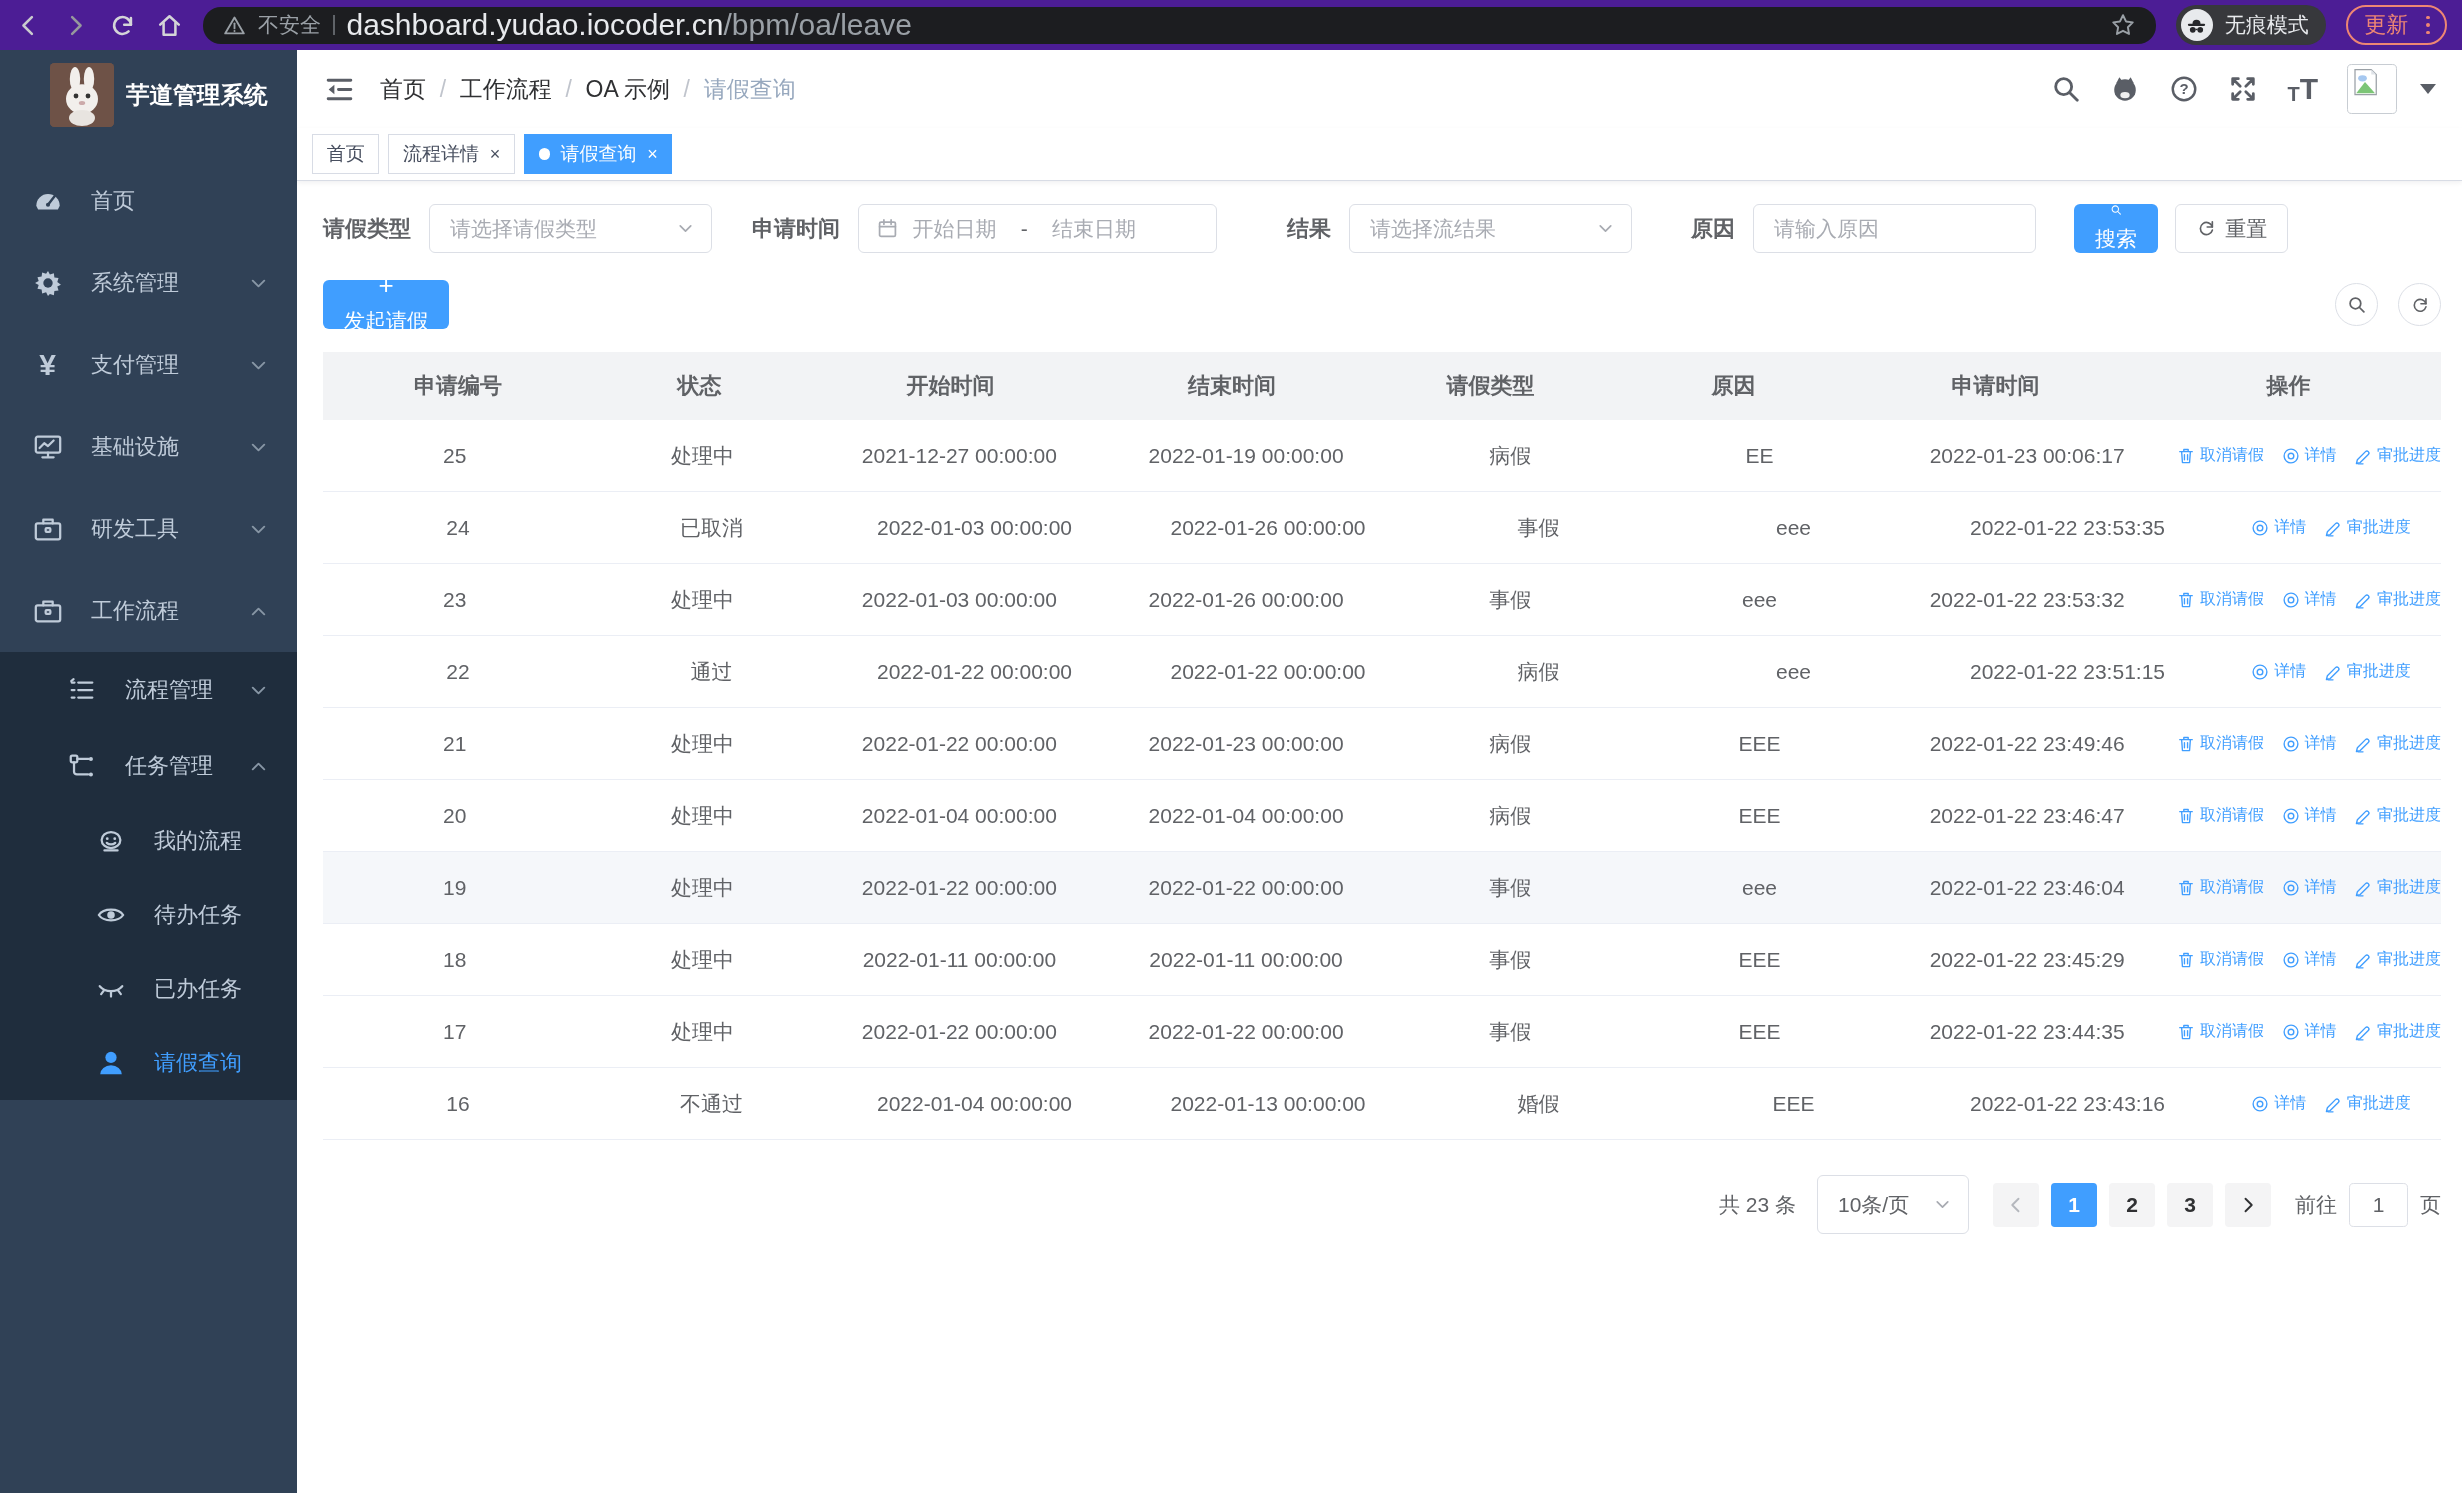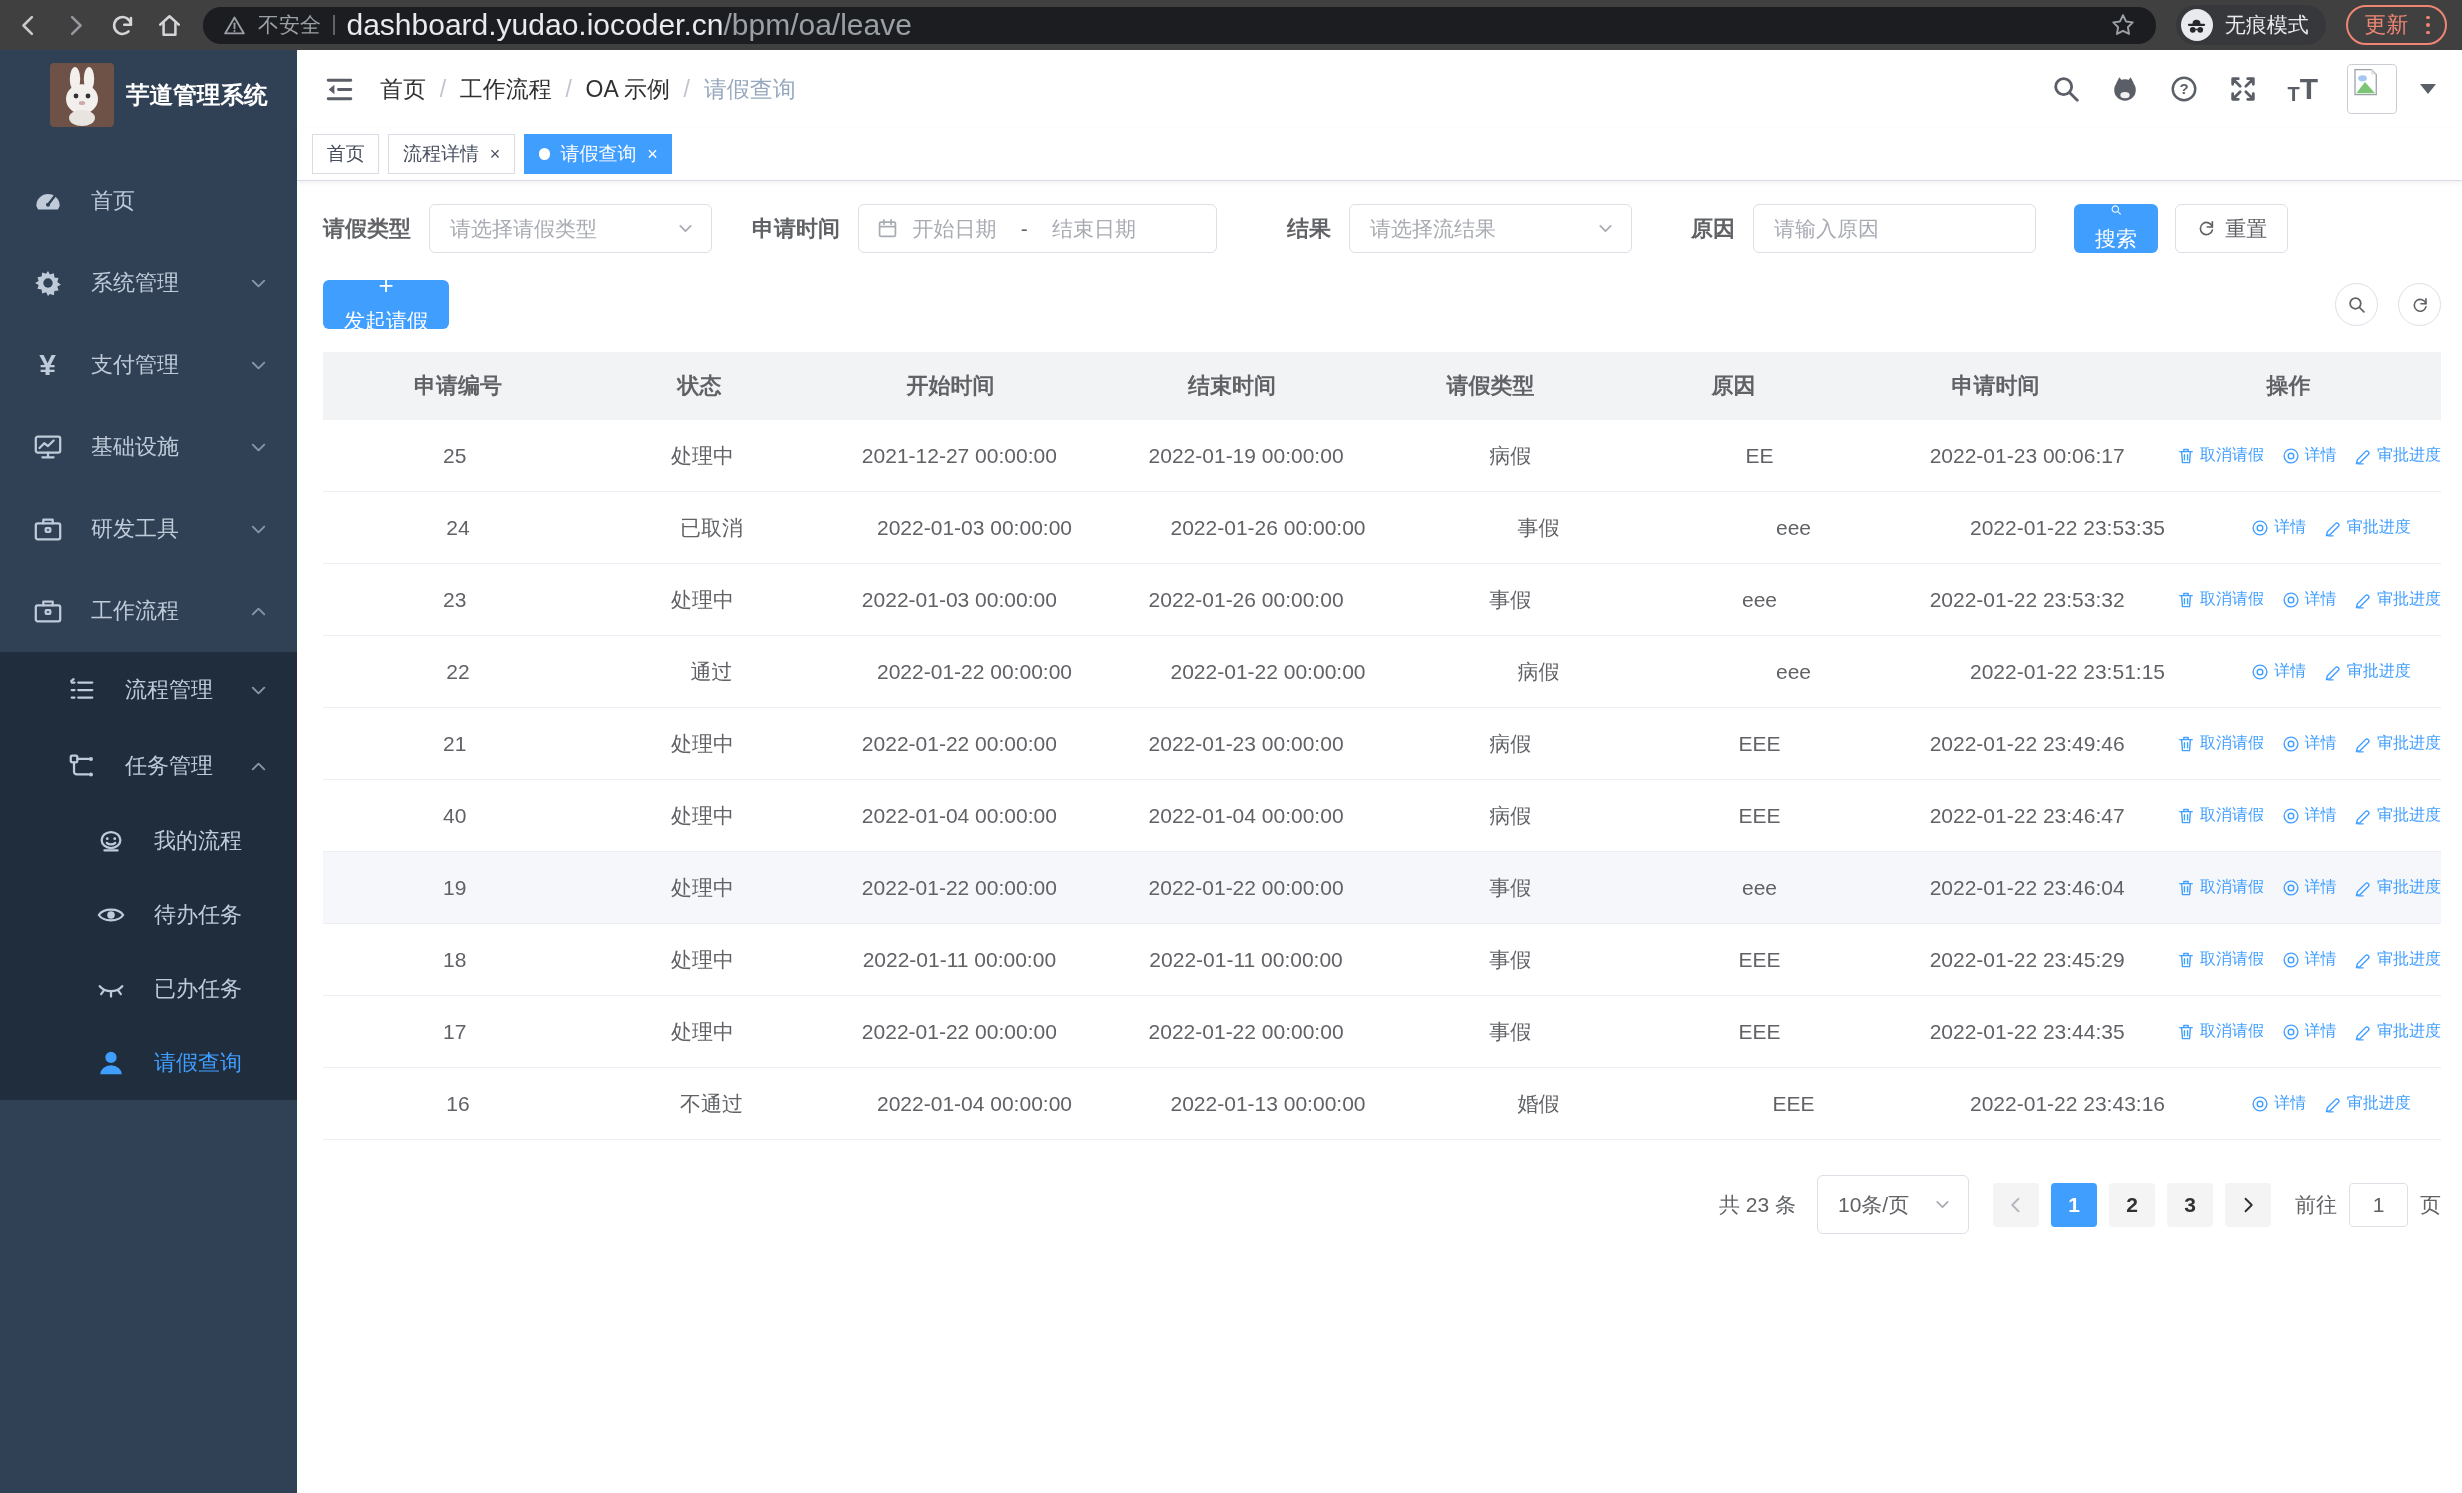--- a/index.html
+++ b/index.html
@@ -1,20 +1,20 @@
 <!DOCTYPE html>
 <html style="font-size:12px"><head>
 <meta charset="utf-8">
 <style>
   * { margin:0; padding:0; box-sizing:border-box; }
   html,body { width:2462px; height:1494px; overflow:hidden; background:#fff;
     font-family:"Liberation Sans","DejaVu Sans",sans-serif; }
 
   
-  .browser { height:50px; background:#404040; display:flex; align-items:center; padding:0 15px; gap:20px; }
+  .browser { height:50px; background:#4c1d95; display:flex; align-items:center; padding:0 15px; gap:20px; }
   .bicon { width:27px; height:27px; flex:0 0 auto; }
   .bicon svg { width:100%; height:100%; }
   .url-pill { flex:1; height:37px; background:#1c1d20; border-radius:18px; display:flex; align-items:center; padding:0 20px; gap:12px; min-width:0; }
   .sec-label { color:#9aa0a6; font-size:21px; }
   .url-sep { width:1.5px; height:20px; background:#5f6368; }
   .url-text { font-size:30px; white-space:nowrap; }
   .url-host { color:#e8eaed; }
   .url-path { color:#9aa0a6; }
   .pill-spacer { flex:1; }
   .incog { height:40px; background:#37383c; border-radius:20px; display:flex; align-items:center; gap:12px; padding:3.8px 16.7px 3.8px 4.6px; }
@@ -643,21 +643,21 @@
                 <span class="action-link">
                   <svg viewBox="0 0 32 32" fill="none" stroke="currentColor" stroke-width="2.2" stroke-linecap="round" stroke-linejoin="round">
                     <path d="M7 22 L20 9 a3 3 0 0 1 4.5 4.5 L11.5 26.5 L5.5 28 Z"></path>
                     <path d="M8 28.5 h8"></path>
                   </svg>
                   <i>审批进度</i>
                 </span>
               </div>
             </div>
             <div class="trow">
-              <div class="cell c1">40</div>
+              <div class="cell c1">20</div>
               <div class="cell c2">处理中</div>
               <div class="cell c3">2022-01-04 00:00:00</div>
               <div class="cell c4">2022-01-04 00:00:00</div>
               <div class="cell c5">病假</div>
               <div class="cell c6">EEE</div>
               <div class="cell c7">2022-01-22 23:46:47</div>
               <div class="cell c8 actions">
                 <span class="action-link">
                   <svg viewBox="0 0 32 32" fill="none" stroke="currentColor" stroke-width="2.2" stroke-linecap="round" stroke-linejoin="round">
                     <path d="M6 9 h20 M12.5 9 V5.5 h7 V9 M9 9 l1.3 17.5 h11.4 L23 9 M13.5 14 v8 M18.5 14 v8"></path>

